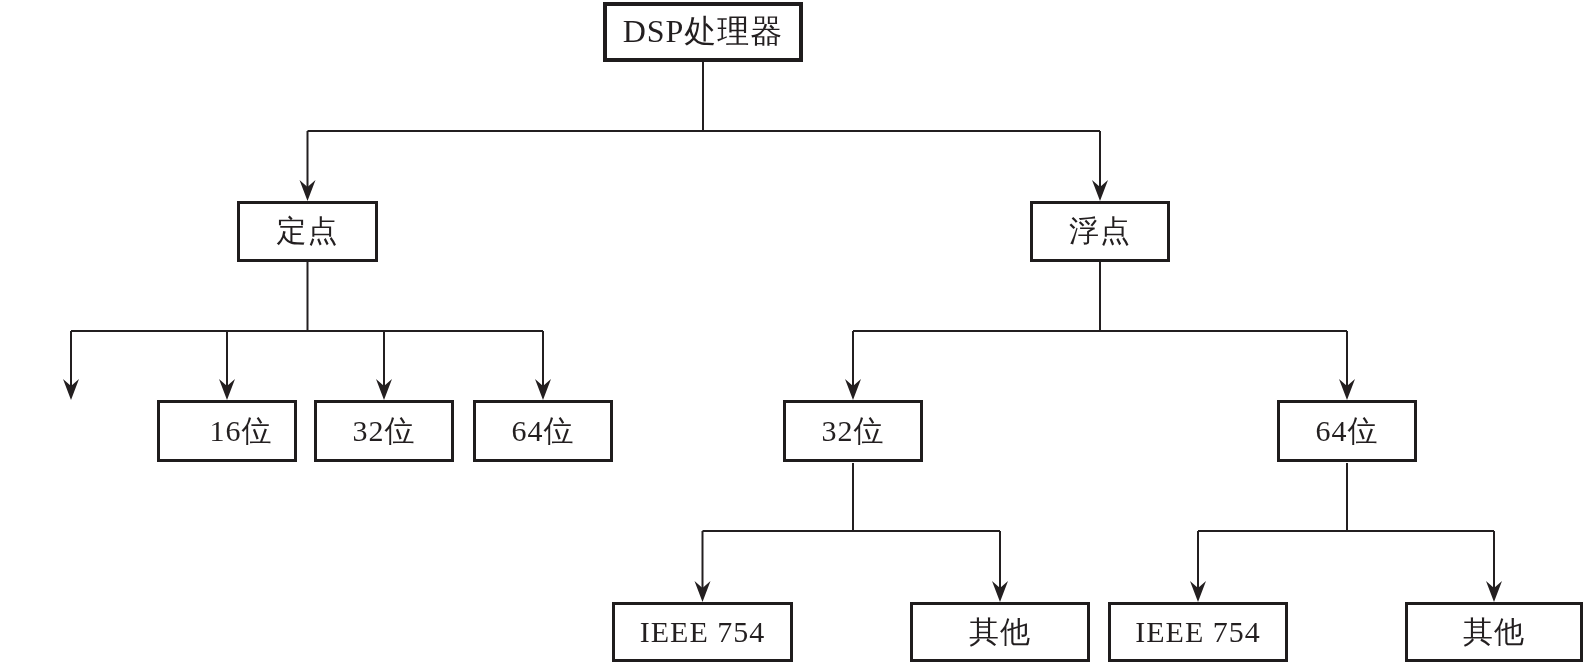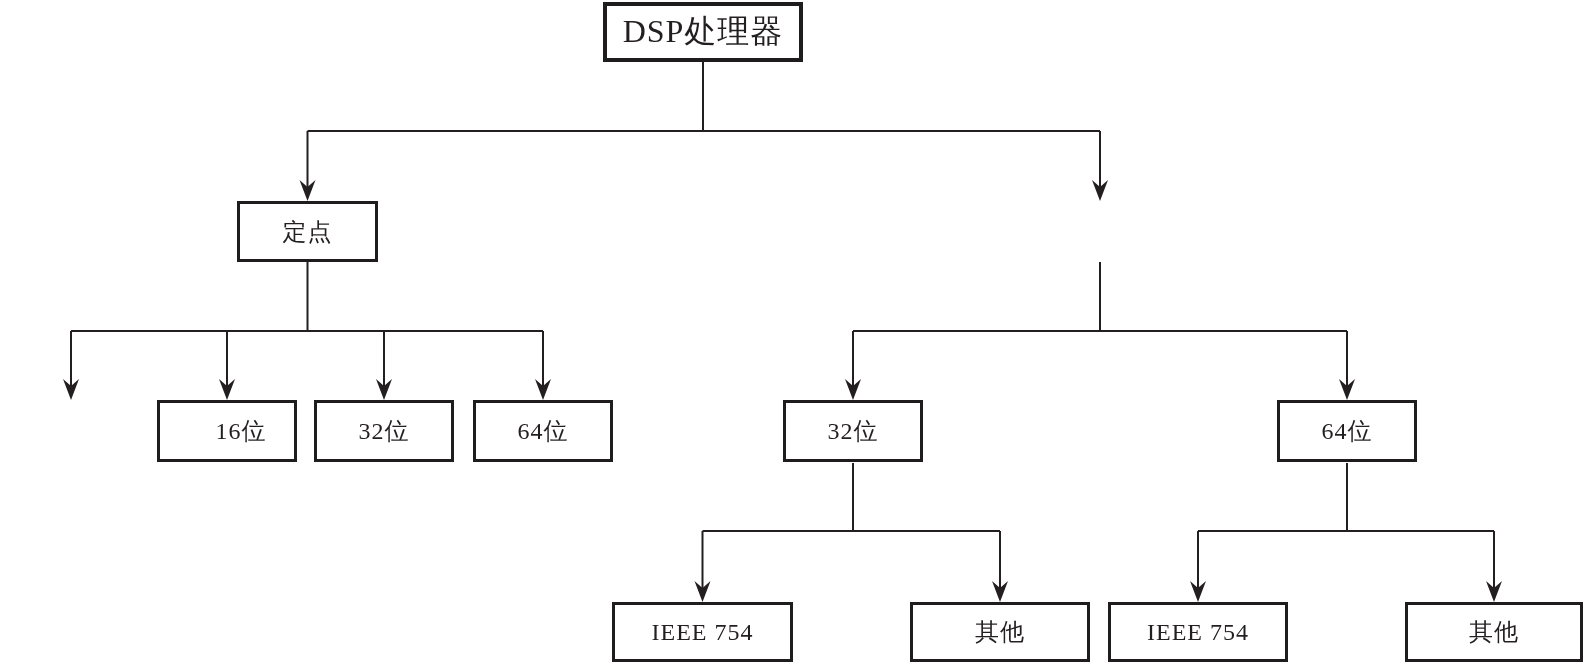--- a/index.html
+++ b/index.html
@@ -23,21 +23,21 @@
     height: 665px;
   }
   .node {
     position: absolute;
     box-sizing: border-box;
     background: #ffffff;
     border: 3px solid #1f1c1d;
     display: flex;
     align-items: center;
     justify-content: center;
-    font-size: 24px;
+    font-size: 30px;
     color: #231f20;
     letter-spacing: 1px;
     white-space: nowrap;
   }
   .node.root {
     border-width: 4px;
     font-size: 32px;
   }
   .edge {
     stroke: #231f20;
@@ -93,20 +93,21 @@
     <path class="edge" d="M1198,531 V589"></path>
     <polygon class="arrowhead" points="1198,602 1190,581 1198,588 1206,581"></polygon>
     <path class="edge" d="M1494,531 V589"></path>
     <polygon class="arrowhead" points="1494,602 1486,581 1494,588 1502,581"></polygon>
   </svg>
 
   <div class="node root" style="left:603px; top:2px;   width:200px; height:60px;">DSP处理器</div>
 
   <div class="node" style="left:237px; top:201px; width:141px; height:61px;">定点</div>
 
+  <div class="node" style="left:1030px; top:201px; width:140px; height:61px;">浮点</div>
 
 
   <div class="node" style="left:157px; top:400px; width:140px; height:62px;padding-left:28px;">16位</div>
 
   <div class="node" style="left:314px; top:400px; width:140px; height:62px;">32位</div>
 
   <div class="node" style="left:473px; top:400px; width:140px; height:62px;">64位</div>
 
   <div class="node" style="left:783px; top:400px; width:140px; height:62px;">32位</div>
 

